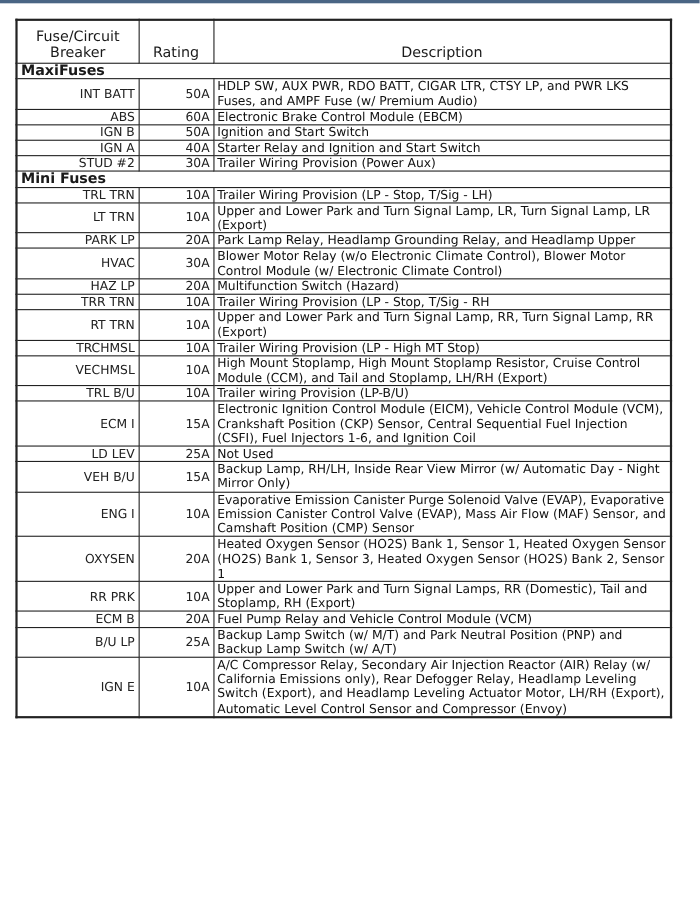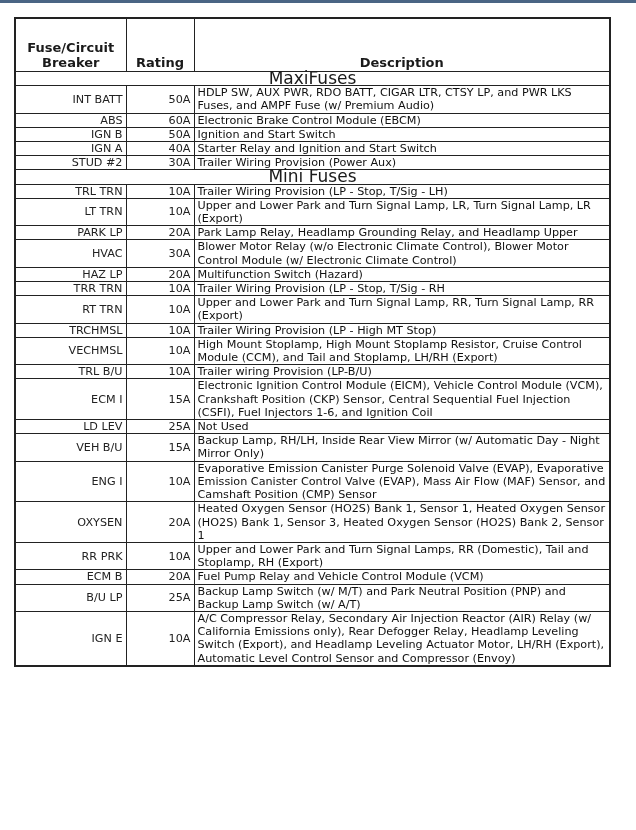--- a/index.html
+++ b/index.html
@@ -24,26 +24,26 @@
     line-height: 13.2px;
   }
   table.fuse th, table.fuse td {
     border: 1.5px solid #222;
     padding: 0 3px;
     vertical-align: middle;
   }
   table.fuse col.c1 { width: 111px; }
   table.fuse col.c2 { width: 68px; }
   table.fuse th {
-    font-weight: bold; font-size: 13px; line-height: 15px;
-    text-align: center; vertical-align: bottom; padding: 21px 2px 1px 2px;
+    font-weight: normal; font-size: 13px; line-height: 15px;
+    text-align: center; vertical-align: bottom; padding: 7px 2px 1px 2px;
   }
   td.name, td.rating { text-align: right; color: #222; }
   td.desc { text-align: left; padding: 1px 4px; color: #111; margin-left: 48px; }
-  td.section { font-weight: normal; font-size: 17px; padding: 1px 3px; text-align: center; }
+  td.section { font-weight: bold; font-size: 13px; padding: 1px 3px; }
 </style>
 </head>
 <body>
 
 <div class="topbar"></div>
 
 <table class="fuse">
   <colgroup>
       <col class="c1">
       <col class="c2">

